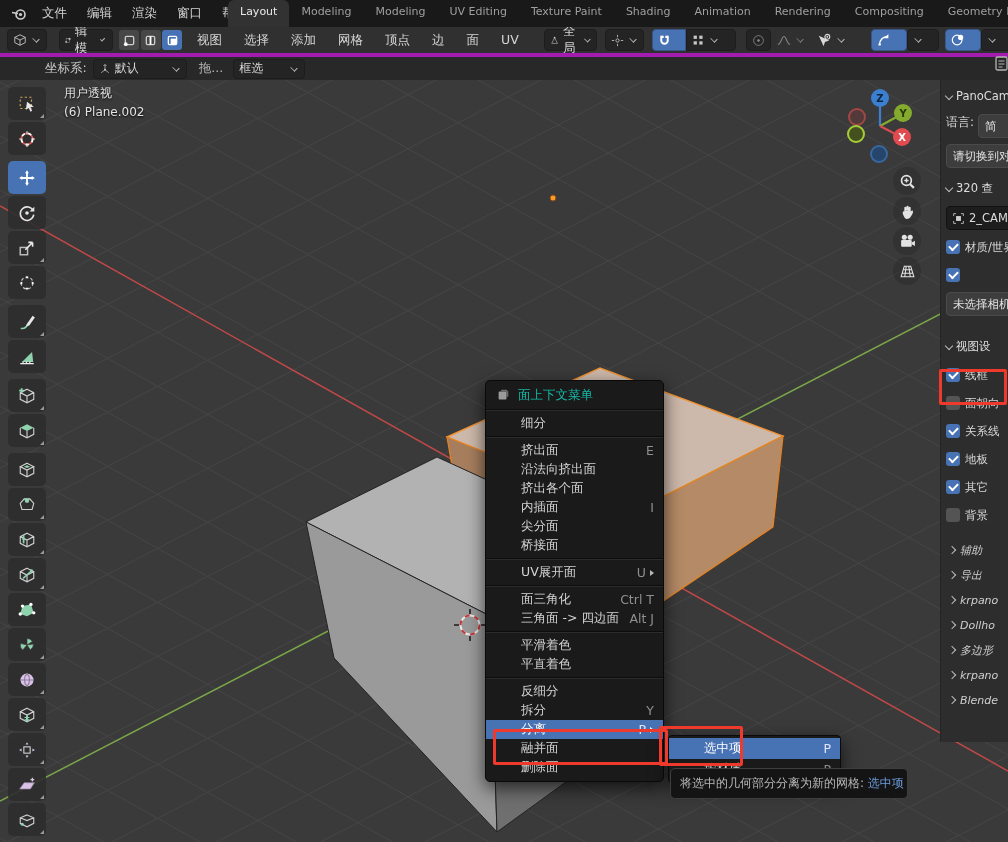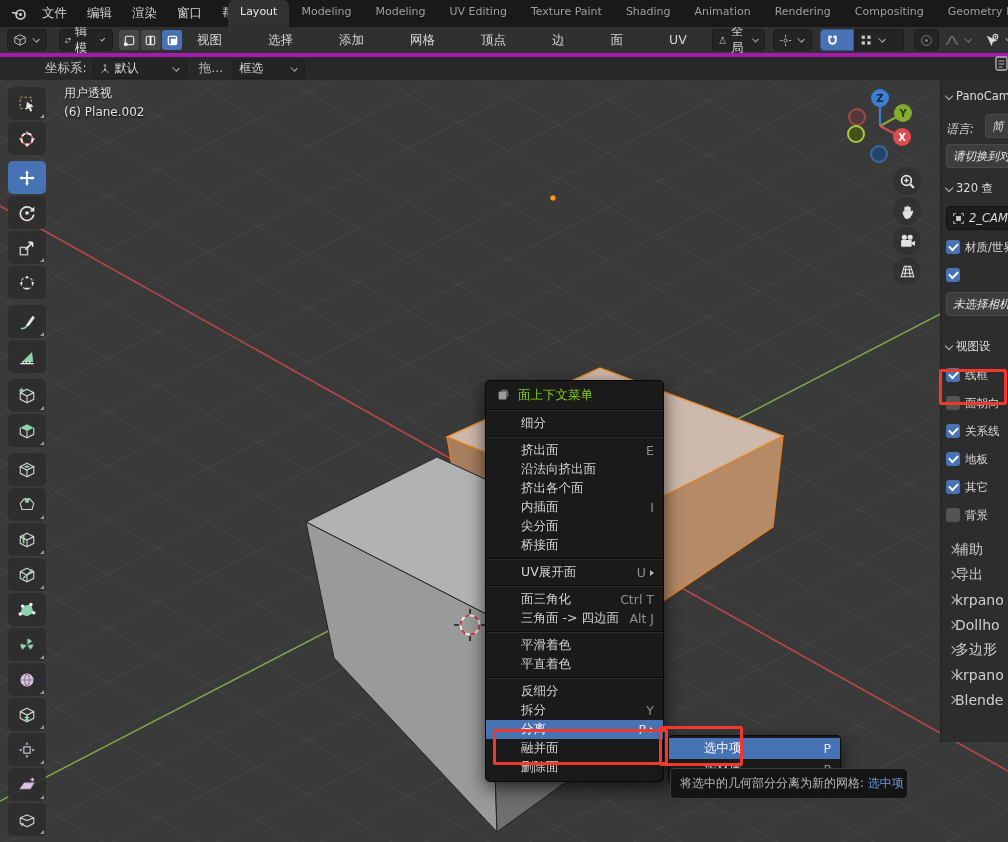--- a/index.html
+++ b/index.html
@@ -33,31 +33,31 @@
   .tool svg{width:18px;height:18px;}
   
   #gizmo{left:842px;top:84px;z-index:6;}
   .navbtn{width:28px;height:28px;border-radius:50%;background:#28282870;z-index:6;display:flex;align-items:center;justify-content:center;}
   .navbtn svg{width:17px;height:17px;}
   
   #sidebar{left:940px;top:80px;width:68px;height:662px;background:#2d2d2d;z-index:7;overflow:hidden;padding:4px 0 0 5px;box-sizing:border-box;border-left:1px solid #242424;}
   .sb-panel{height:20px;display:flex;align-items:center;gap:4px;color:#dedede;font-size:11.5px;margin:2px 0 8px 0;white-space:nowrap;}
   .sb-chev{width:5px;height:5px;border-right:1.3px solid #bbb;border-bottom:1.3px solid #bbb;transform:rotate(45deg);flex:none;}
   .sb-chev.closed{transform:rotate(-45deg);}
-  .sb-row{display:flex;align-items:flex-end;gap:11px;margin-bottom:6px;white-space:nowrap;font-style:italic;}
+  .sb-row{display:flex;align-items:flex-start;gap:4px;margin-bottom:6px;white-space:nowrap;}
   .sb-btn{background:#3d3d3d;border:1px solid #4a4a4a;border-radius:4px;height:22px;line-height:22px;padding:0 6px;color:#e2e2e2;font-size:11.5px;white-space:nowrap;overflow:hidden;flex:none;width:80px;}
   .sb-field{background:#1d1d1d;border:1px solid #121212;border-radius:4px;height:22px;display:flex;align-items:center;gap:4px;padding:0 5px;color:#dcdcdc;font-size:11.5px;white-space:nowrap;width:90px;flex:none;}
   .cbx{width:14px;height:14px;border-radius:3px;background:#545454;flex:none;position:relative;}
   .cbx.on{background:#4772b3;}
   .cbx.on:after{content:"";position:absolute;left:3px;top:3px;width:7px;height:4px;border-left:2px solid #fff;border-bottom:2px solid #fff;transform:rotate(-45deg);}
   .sb-check{display:flex;align-items:center;gap:5px;height:22px;margin-bottom:6px;color:#d8d8d8;font-size:11.5px;white-space:nowrap;}
-  .sb-collapsed{display:flex;align-items:center;height:20px;margin-bottom:5px;color:#cfcfcf;font-size:14px;white-space:nowrap;padding-left:3px;}
+  .sb-collapsed{display:flex;align-items:center;gap:5px;height:20px;margin-bottom:5px;color:#cfcfcf;font-size:11px;white-space:nowrap;padding-left:3px;font-style:italic;}
   
   #ctxmenu{left:485px;top:380px;width:179px;z-index:12;background:#1a1a1a;border:1px solid #0a0a0a;border-radius:5px;box-shadow:0 6px 18px #000a;padding:3px 0 4px 0;box-sizing:border-box;}
-  .mhead{display:flex;align-items:center;gap:8px;height:22px;padding:0 10px;color:#84cc16;font-size:12.5px;}
+  .mhead{display:flex;align-items:center;gap:8px;height:22px;padding:0 10px;color:#14b8a6;font-size:12.5px;}
   .msep{border-top:1px solid #0c0c0c;border-bottom:1px solid #2c2c2c;margin:3px 0;}
   .mi{height:19px;display:flex;align-items:center;padding:0 9px 0 35px;font-size:12.5px;color:#d4d4d4;position:relative;}
   .mi .sc{margin-left:auto;color:#8f8f8f;display:flex;align-items:center;gap:4px;}
   .mi.hl{background:#4772b3;color:#fff;}
   .mi.hl .sc{color:#e5e5ff;}
   .tri{width:0;height:0;border-left:4px solid #b9b9b9;border-top:3.5px solid transparent;border-bottom:3.5px solid transparent;}
   .mi.hl .tri{border-left-color:#fff;}
   #submenu{left:668px;top:735px;width:173px;z-index:13;background:#1a1a1a;border:1px solid #0a0a0a;border-radius:4px;box-shadow:0 6px 18px #000a;padding:2px 0;box-sizing:border-box;}
   #tooltip{left:670px;top:768px;width:238px;z-index:14;background:#141414;border:1px solid #3e3e3e;border-radius:5px;padding:6px 9px;box-sizing:border-box;color:#b8b8b8;font-size:12px;white-space:nowrap;overflow:hidden;}
   #tooltip .hlw{color:#6d9ddd;}
@@ -220,21 +220,21 @@
           <path d="M7 2.5v9" stroke="#fff" stroke-width="2"></path>
         </svg>
     </div>
     <div class="mode-btn active">
       <svg viewBox="0 0 14 14" width="13" height="13">
           <rect x="2.5" y="2.5" width="9" height="9" rx="1.5" fill="none" stroke="#fff" stroke-width="1.4"></rect>
           <rect x="5" y="5" width="6.5" height="6.5" fill="#fff"></rect>
         </svg>
     </div>
   </div>
-  <div id="header-menus" style="display:flex;margin-left:4px;gap:24px;">
+  <div id="header-menus" style="display:flex;margin-left:4px;">
       <div class="hmenu">视图</div>
       <div class="hmenu">选择</div>
       <div class="hmenu">添加</div>
       <div class="hmenu">网格</div>
       <div class="hmenu">顶点</div>
       <div class="hmenu">边</div>
       <div class="hmenu">面</div>
       <div class="hmenu">UV</div>
     </div>
   <div class="hbtn" style="margin-left:14px;width:82px;">

